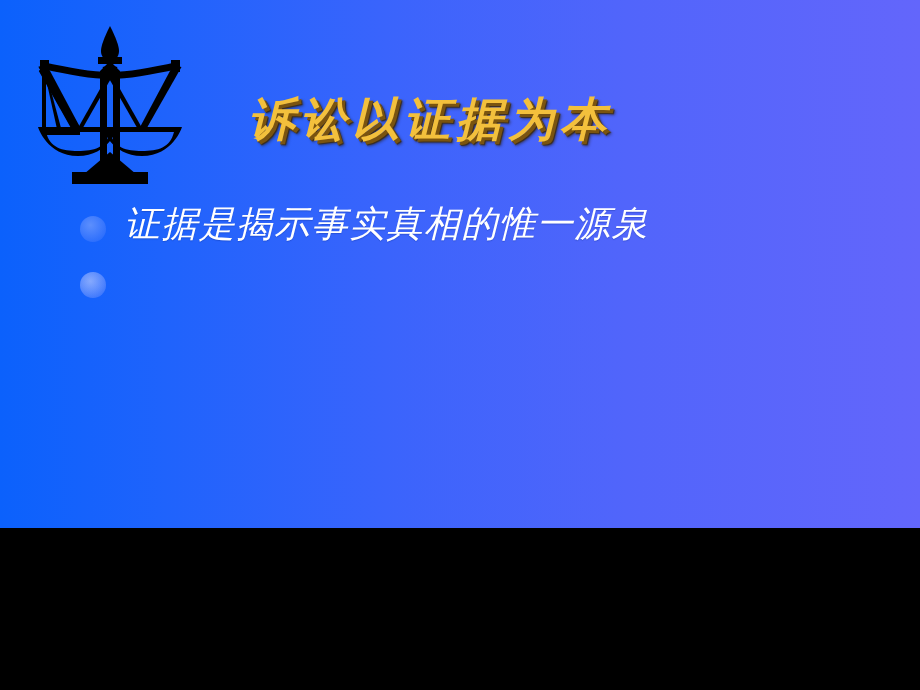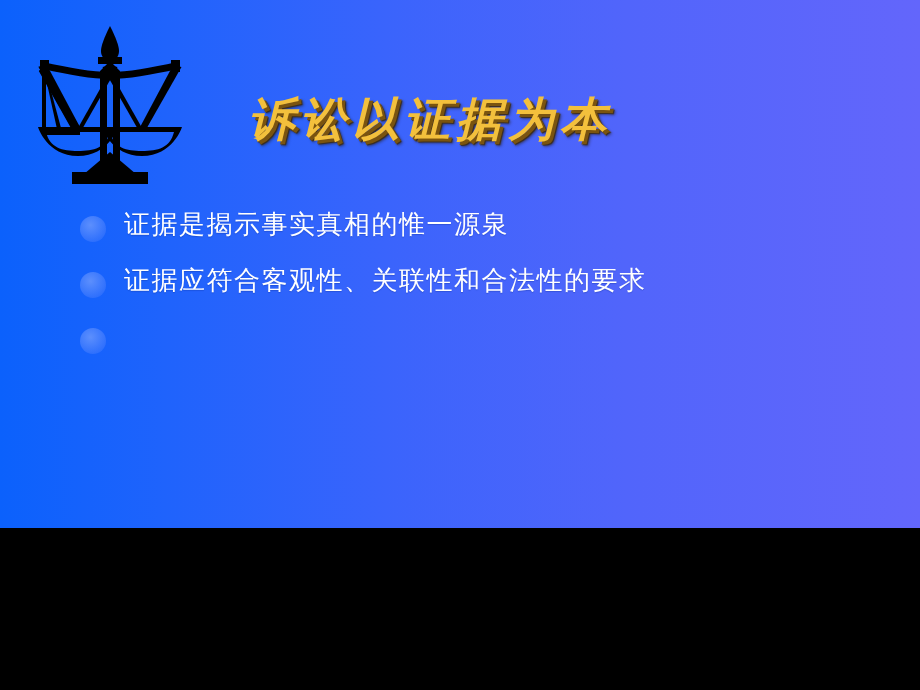--- a/index.html
+++ b/index.html
@@ -66,21 +66,22 @@
     top: 18px;
     width: 26px;
     height: 26px;
     border-radius: 50%;
     background: radial-gradient(circle at 40% 35%, rgba(190,205,255,0.42), rgba(140,165,255,0.22) 70%, rgba(120,150,255,0.10) 100%);
   }
   .bullet-text {
     display: block;
     color: #ffffff;
     font-family: "DejaVu Serif", serif;
-    font-size: 26px;
+    font-size: 36px;
+    font-style: italic;
     font-weight: 500;
     line-height: 52px;
     letter-spacing: 1.5px;
     text-shadow: 0 1px 1px rgba(10,40,140,0.30);
   }
   .row-1 .bullet-text { max-width: 620px; }
   .row-2 .bullet-text { max-width: 712px; }
   .row-3 .bullet-text { max-width: 722px; }
   .row-4 .bullet-text { max-width: 620px; }
 </style>
@@ -178,21 +179,20 @@
 
   <div id="bullets">
 
     <div class="bullet-row row-1">
       <span class="bullet-marker"></span>
       <span class="bullet-text">证据是揭示事实真相的惟一源泉</span>
     </div>
 
     <div class="bullet-row row-2">
       <span class="bullet-marker"></span>
-      <span class="bullet-text">证据应符合客观性、关联性和合法性的要求</span>
     </div>
 
 
     <div class="bullet-row row-4">
       <span class="bullet-marker"></span>
     </div>
 
   </div>
 </div>
 

